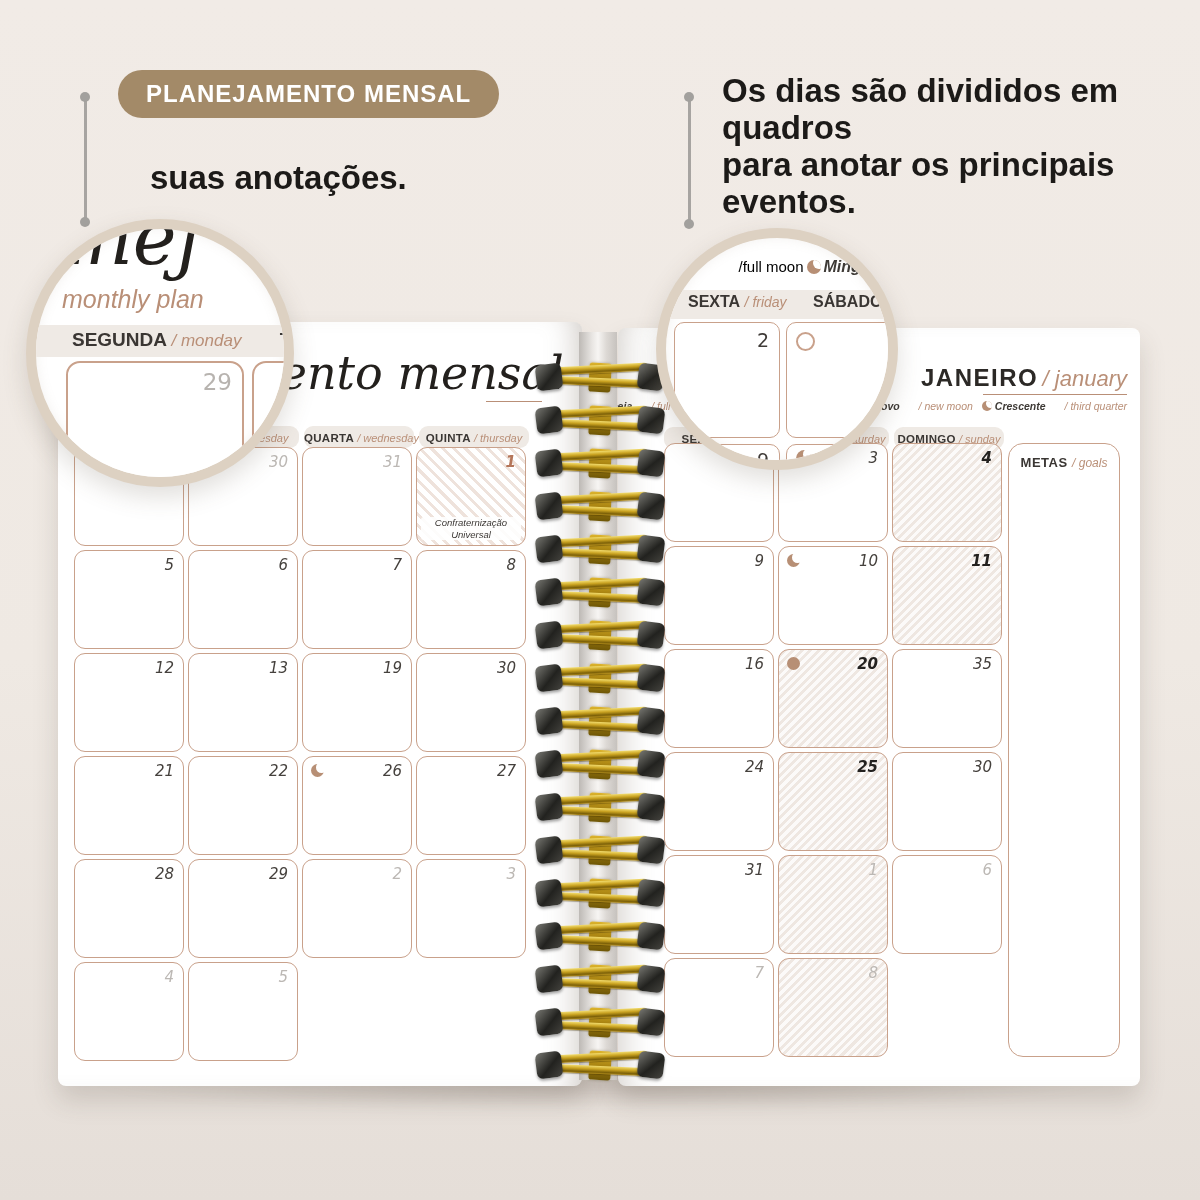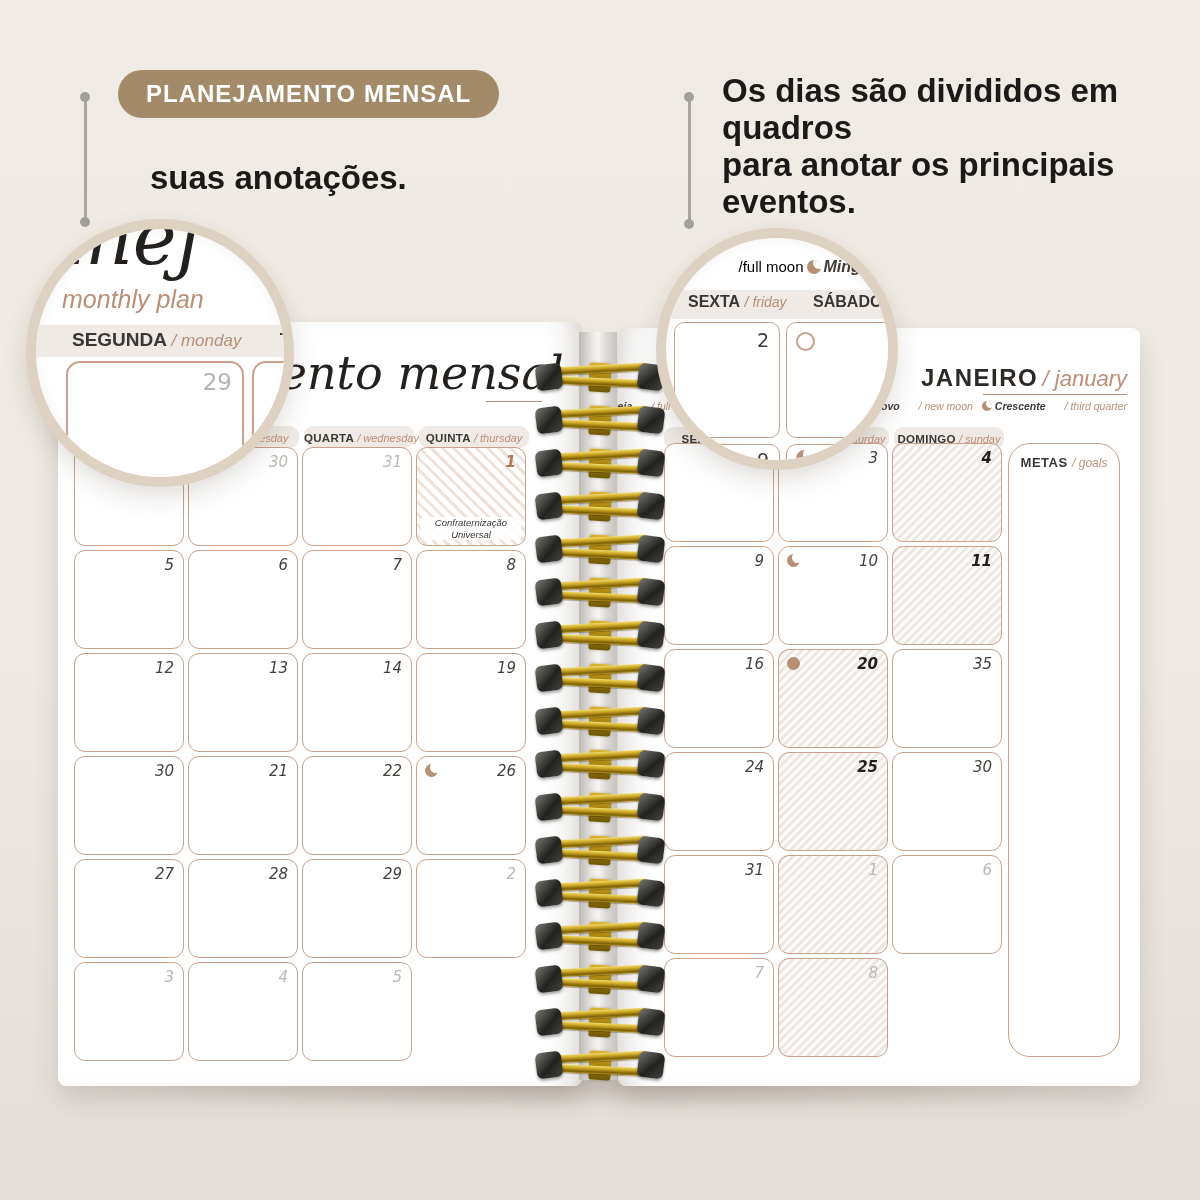--- a/index.html
+++ b/index.html
@@ -85,21 +85,21 @@
   .legend{position:absolute;top:72px;right:13px;white-space:nowrap;font-size:10.5px;}
   .legend .li{margin-left:9px;}
   .legend .pt{color:#3e3a36;font-style:italic;font-weight:bold;}
   .legend .en{color:#b98f77;font-style:italic;margin-left:16px;}
   .lg-ic{display:inline-block;vertical-align:-1px;margin-right:3px;position:relative;}
   .lg-ic.full-moon{width:8px;height:8px;border-radius:50%;border:1.4px solid #b98f77;}
   .lg-ic.new-moon{width:10px;height:10px;border-radius:50%;background:#b78f75;}
   .lg-ic.crescent-moon{width:10px;height:10px;border-radius:50%;background:#b78f75;overflow:hidden;}
   .lg-ic.crescent-moon::after{content:"";position:absolute;width:9px;height:9px;border-radius:50%;
     background:#fff;top:-2px;left:4px;}
-  .metas{position:absolute;box-sizing:border-box;border:1.6px solid #c9a18b;border-radius:22px;
+  .metas{position:absolute;box-sizing:border-box;border:1.6px solid #c9a18b;border-radius:15px;
     background:#fff;text-align:center;padding-top:9px;}
   .metas b{font-size:13px;color:#3a3633;letter-spacing:.5px;}
   .metas i{font-size:12px;color:#b98f77;font-style:italic;}
 
   
   .mag{position:absolute;border-radius:50%;background:#fff;border:10px solid #ddd1c2;
     box-shadow:0 10px 24px rgba(90,75,60,.18), inset 0 0 12px rgba(160,140,120,.12);
     overflow:hidden;box-sizing:border-box;}
   .mag-inner{position:absolute;inset:0;}
   .mag.left{left:26px;top:219px;width:268px;height:268px;}
@@ -186,23 +186,20 @@
         <div class="cell">
           <span class="num">8</span>
         </div>
         <div class="cell">
           <span class="num">12</span>
         </div>
         <div class="cell">
           <span class="num">13</span>
         </div>
         <div class="cell">
-          <span class="num">14</span>
-        </div>
-        <div class="cell">
           <span class="num">19</span>
         </div>
         <div class="cell">
           <span class="num">30</span>
         </div>
         <div class="cell">
           <span class="num">21</span>
         </div>
         <div class="cell">
           <span class="num">22</span>

